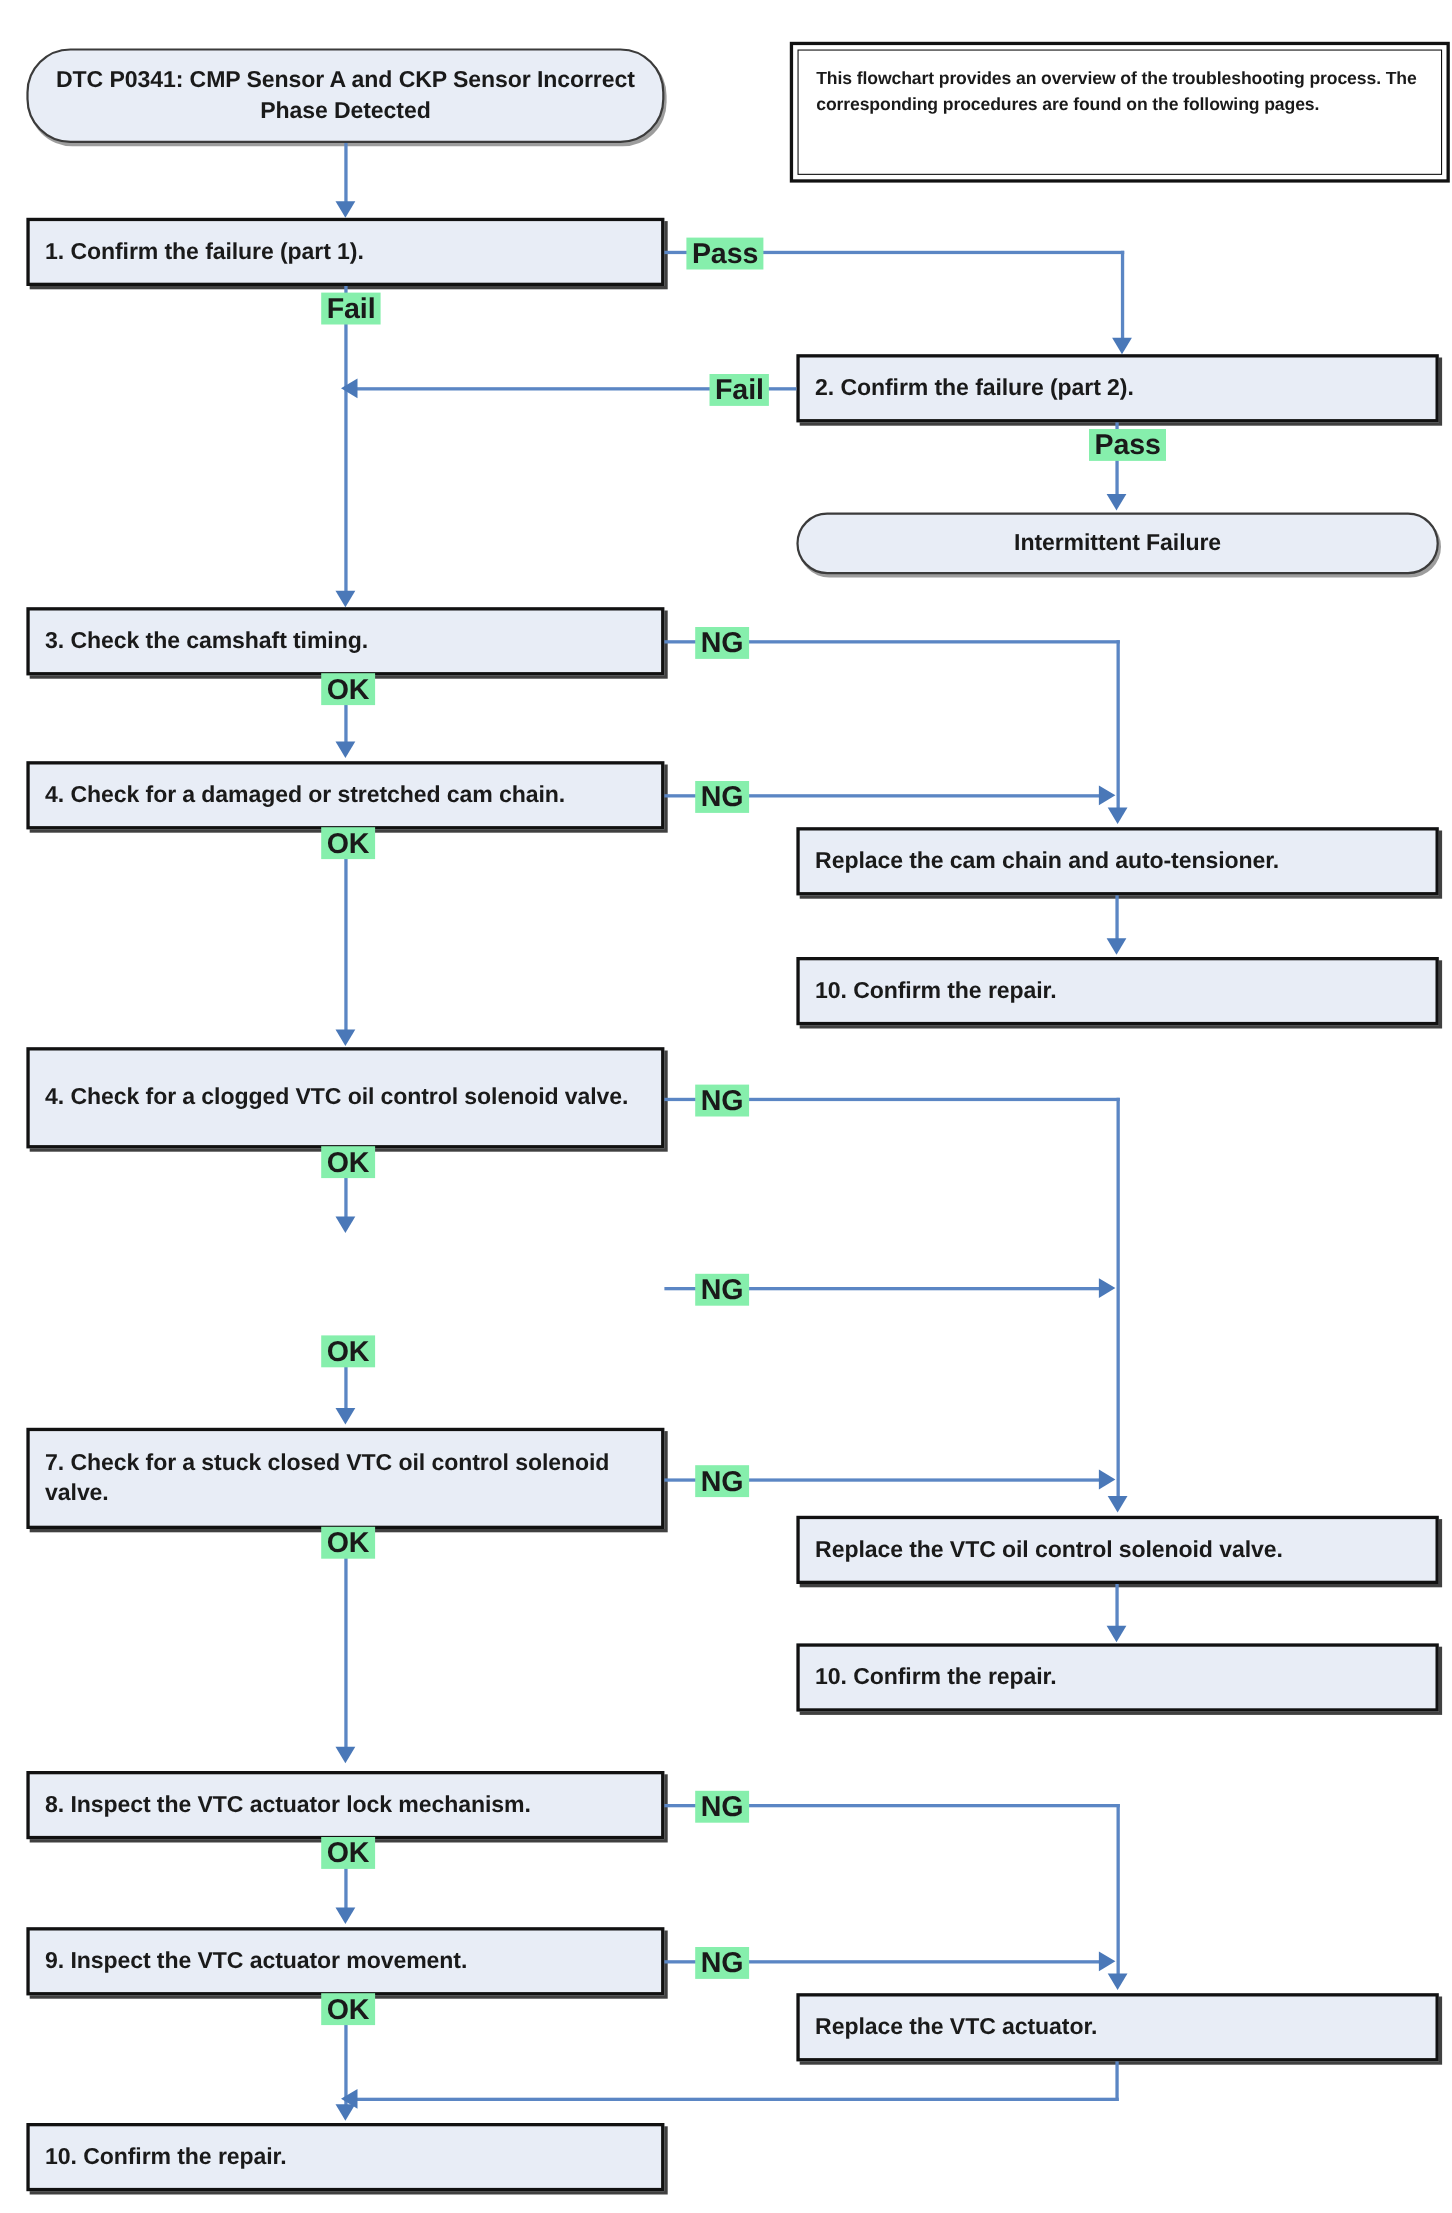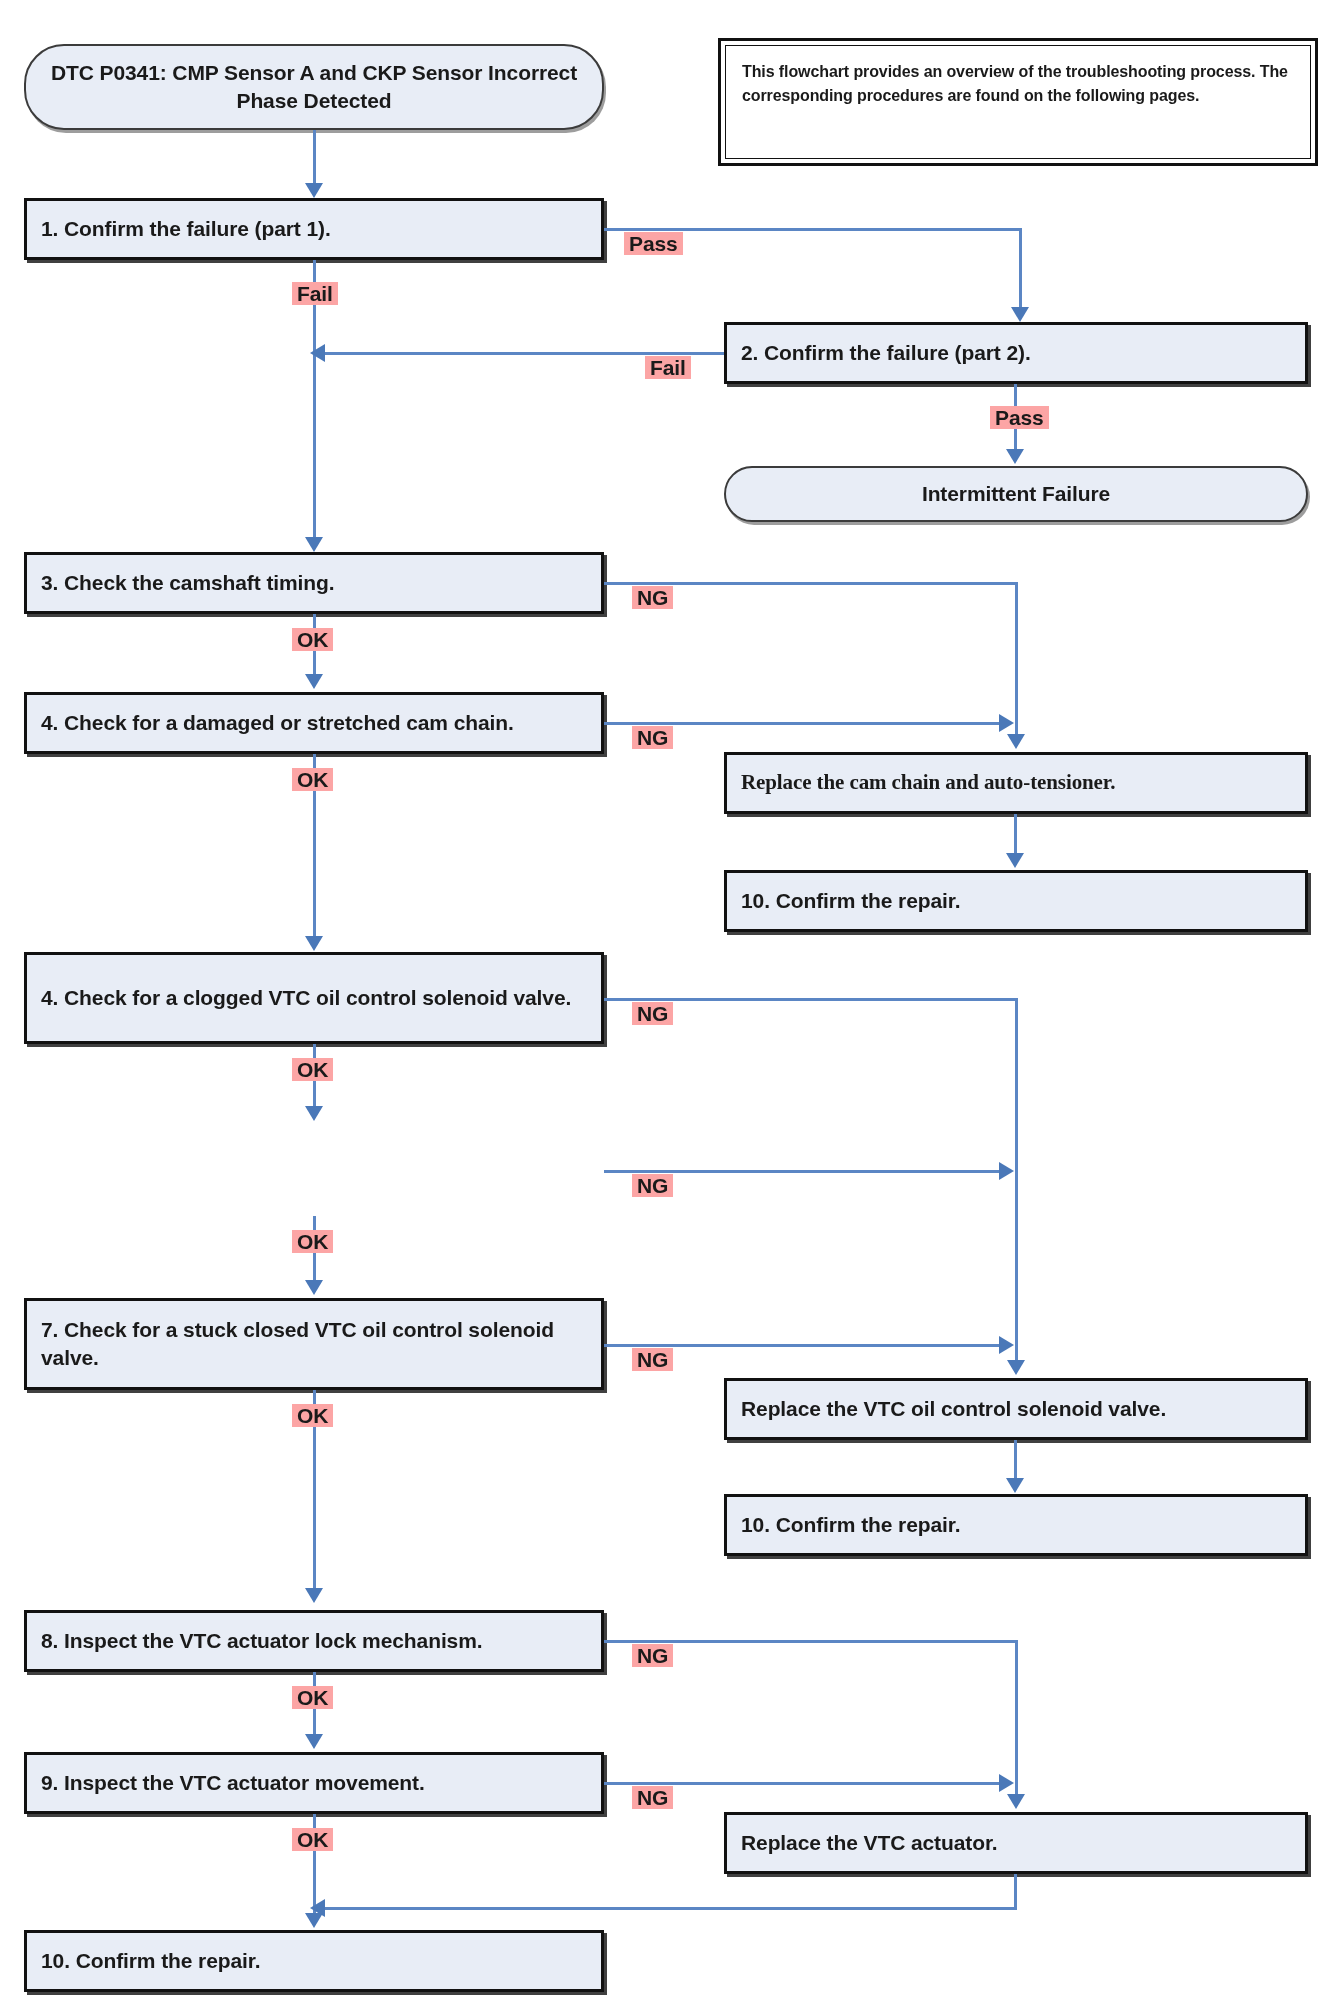--- a/index.html
+++ b/index.html
@@ -89,29 +89,28 @@
     border-right: 15px solid #4a78b8;
   }
   .arrow.right {
     border-top: 9px solid transparent;
     border-bottom: 9px solid transparent;
     border-left: 15px solid #4a78b8;
   }
   
   .elabel {
     position: absolute;
-    font-size: 21px;
+    font-size: 26px;
     font-weight: bold;
     color: #1a1a1a;
-    background: #fca5a5;
+    background: #86efac;
     padding: 0 5px;
     white-space: nowrap;
     line-height: 1.1;
     letter-spacing: -0.1px;
-    margin-top: 16px;
   }
 </style>
 </head>
 <body>
 
 <div id="canvas">
 
   <div class="note" style="left:718px; top:38px; width:600px; height:128px;">
     <div class="note-inner">This flowchart provides an overview of the troubleshooting process. The corresponding procedures are found on the following pages.</div>
   </div>
@@ -121,21 +120,21 @@
   <div class="node shadowed" style="left:24px; top:198px; width:580px; height:62px;">1. Confirm the failure (part 1).</div>
 
   <div class="node shadowed" style="left:724px; top:322px; width:584px; height:62px;">2. Confirm the failure (part 2).</div>
 
   <div class="node terminator center" style="left:724px; top:466px; width:584px; height:56px;">Intermittent Failure</div>
 
   <div class="node shadowed" style="left:24px; top:552px; width:580px; height:62px;">3. Check the camshaft timing.</div>
 
   <div class="node shadowed" style="left:24px; top:692px; width:580px; height:62px;">4. Check for a damaged or stretched cam chain.</div>
 
-  <div class="node shadowed" style="left:724px; top:752px; width:584px; height:62px;font-family:Liberation Serif, serif;">Replace the cam chain and auto-tensioner.</div>
+  <div class="node shadowed" style="left:724px; top:752px; width:584px; height:62px;">Replace the cam chain and auto-tensioner.</div>
 
   <div class="node shadowed" style="left:724px; top:870px; width:584px; height:62px;">10. Confirm the repair.</div>
 
   <div class="node shadowed" style="left:24px; top:952px; width:580px; height:92px;">4. Check for a clogged VTC oil control solenoid valve.</div>
 
 
   <div class="node shadowed" style="left:24px; top:1298px; width:580px; height:92px;">7. Check for a stuck closed VTC oil control solenoid valve.</div>
 
   <div class="node shadowed" style="left:724px; top:1378px; width:584px; height:62px;">Replace the VTC oil control solenoid valve.</div>
 

